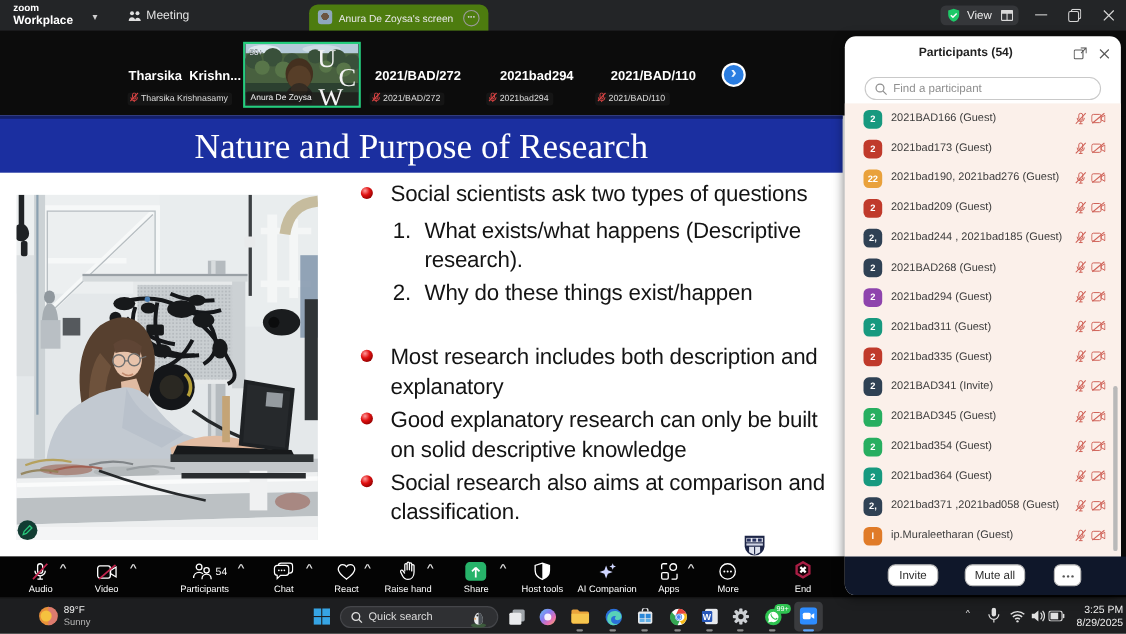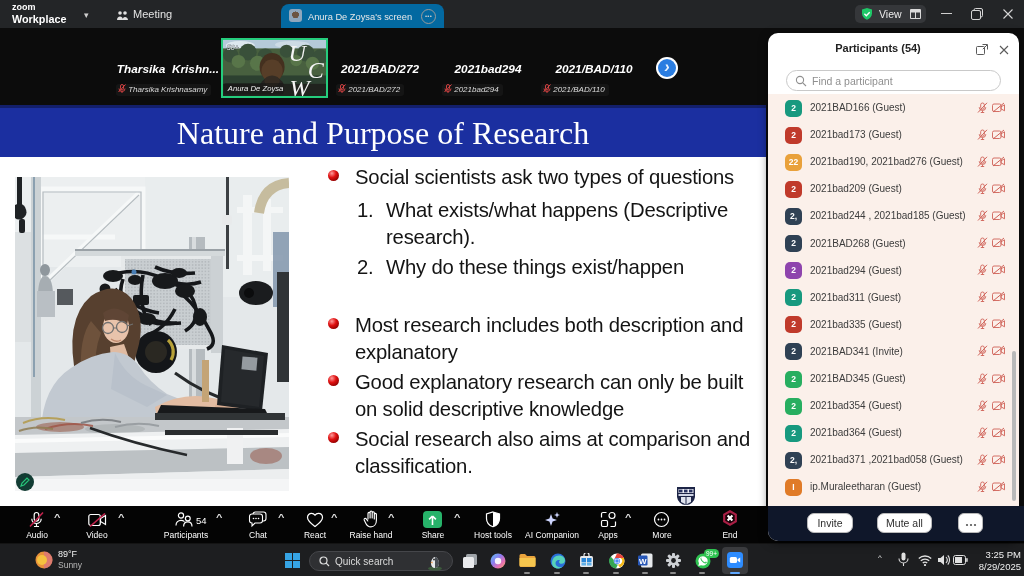--- a/index.html
+++ b/index.html
@@ -6,39 +6,39 @@
   body{width:1024px;height:576px;overflow:hidden;background:#0c0c0c;
        font-family:"Liberation Sans", sans-serif;position:relative;}
   .abs{position:absolute;}
   
   #titlebar{left:0;top:0;width:1024px;height:28px;background:#232527;}
   #zoomlogo{left:12px;top:3px;color:#fff;line-height:1;}
   #zoomlogo .z1{font-size:9px;font-weight:bold;display:block;}
   #zoomlogo .z2{font-size:10.8px;font-weight:bold;display:block;margin-top:2px;}
   .chev{color:#cfcfcf;font-size:9px;}
   #meeting{left:116px;top:6px;color:#e3e3e3;font-size:11px;}
-  #tab{left:281px;top:4px;width:163px;height:24px;background:#0369a1;border-radius:8px 8px 0 0;}
+  #tab{left:281px;top:4px;width:163px;height:24px;background:#4d7c0f;border-radius:8px 8px 0 0;}
   #tab .av{position:absolute;left:8px;top:5px;width:13px;height:13px;border-radius:3px;
            background:radial-gradient(circle at 50% 45%, #6b5442 0 34%, #8fa7bd 36% 100%);}
   #tab .tx{position:absolute;left:27px;top:8px;font-size:9.3px;color:#e8e8e8;white-space:nowrap;}
   #tab .dots{position:absolute;right:8px;top:5px;width:13px;height:13px;border:1px solid #9a9a9a;
              border-radius:50%;color:#cfcfcf;font-size:6px;line-height:12px;text-align:center;letter-spacing:.3px;}
   #viewbtn{left:855px;top:5px;width:71px;height:18px;background:#35373a;border-radius:5px;}
   
-  #strip{left:0;top:28px;width:1024px;height:78px;background:#0c0c0c;font-style:italic;}
+  #strip{left:0;top:28px;width:1024px;height:78px;background:#0c0c0c;}
   .vname{position:absolute;color:#fff;font-weight:bold;font-size:11.8px;white-space:nowrap;transform:translateX(-50%);}
   .vlabel{position:absolute;height:12px;background:rgba(24,24,24,.85);border-radius:3px;color:#ddd;
           font-size:8px;line-height:12px;padding:0 4px 0 2px;white-space:nowrap;}
   .vlabel svg{vertical-align:-1px;}
   #tile2{left:221px;top:10px;width:103px;height:56px;border:2px solid #25cd7d;box-sizing:content-box;overflow:hidden;}
   #nextbtn{left:656px;top:29px;width:22px;height:22px;background:#fff;border-radius:50%;}
   #nextbtn .in{position:absolute;left:2px;top:2px;width:18px;height:18px;border-radius:50%;background:#2a7de1;
                color:#eaf4ff;font-size:16px;line-height:16px;text-align:center;font-weight:bold;}
   
-  #slide{left:0;top:105px;width:766px;height:401px;background:#ffffff;}
+  #slide{left:0;top:105px;width:766px;height:401px;background:#ffffff;padding-left:32px;}
   #slidehead{position:absolute;left:0;top:0;width:766px;height:52px;background:#1b2fa0;border-top:3px solid #131f6b;box-sizing:border-box;}
   #slidehead .t{position:absolute;left:0;top:7px;width:100%;text-align:center;color:#fff;
                 font-family:"Liberation Serif",serif;font-size:32px;white-space:nowrap;}
   .sline{position:absolute;color:#141414;font-size:20.3px;line-height:22.3px;white-space:nowrap;letter-spacing:-0.2px;}
   .sph{position:absolute;width:11px;height:11px;border-radius:50%;
        background:radial-gradient(circle at 35% 30%, #ff9a9a 0%, #e01010 40%, #8d0000 80%, #6a0000 100%);}
   
   #ztoolbar{left:0;top:506px;width:1024px;height:37px;background:#040404;}
   .zlab{position:absolute;color:#fff;font-size:8.5px;white-space:nowrap;transform:translateX(-50%);top:24px;}
   .zcaret{position:absolute;color:#dedede;font-size:11px;top:5px;font-weight:bold;transform:scaleY(.8);}

